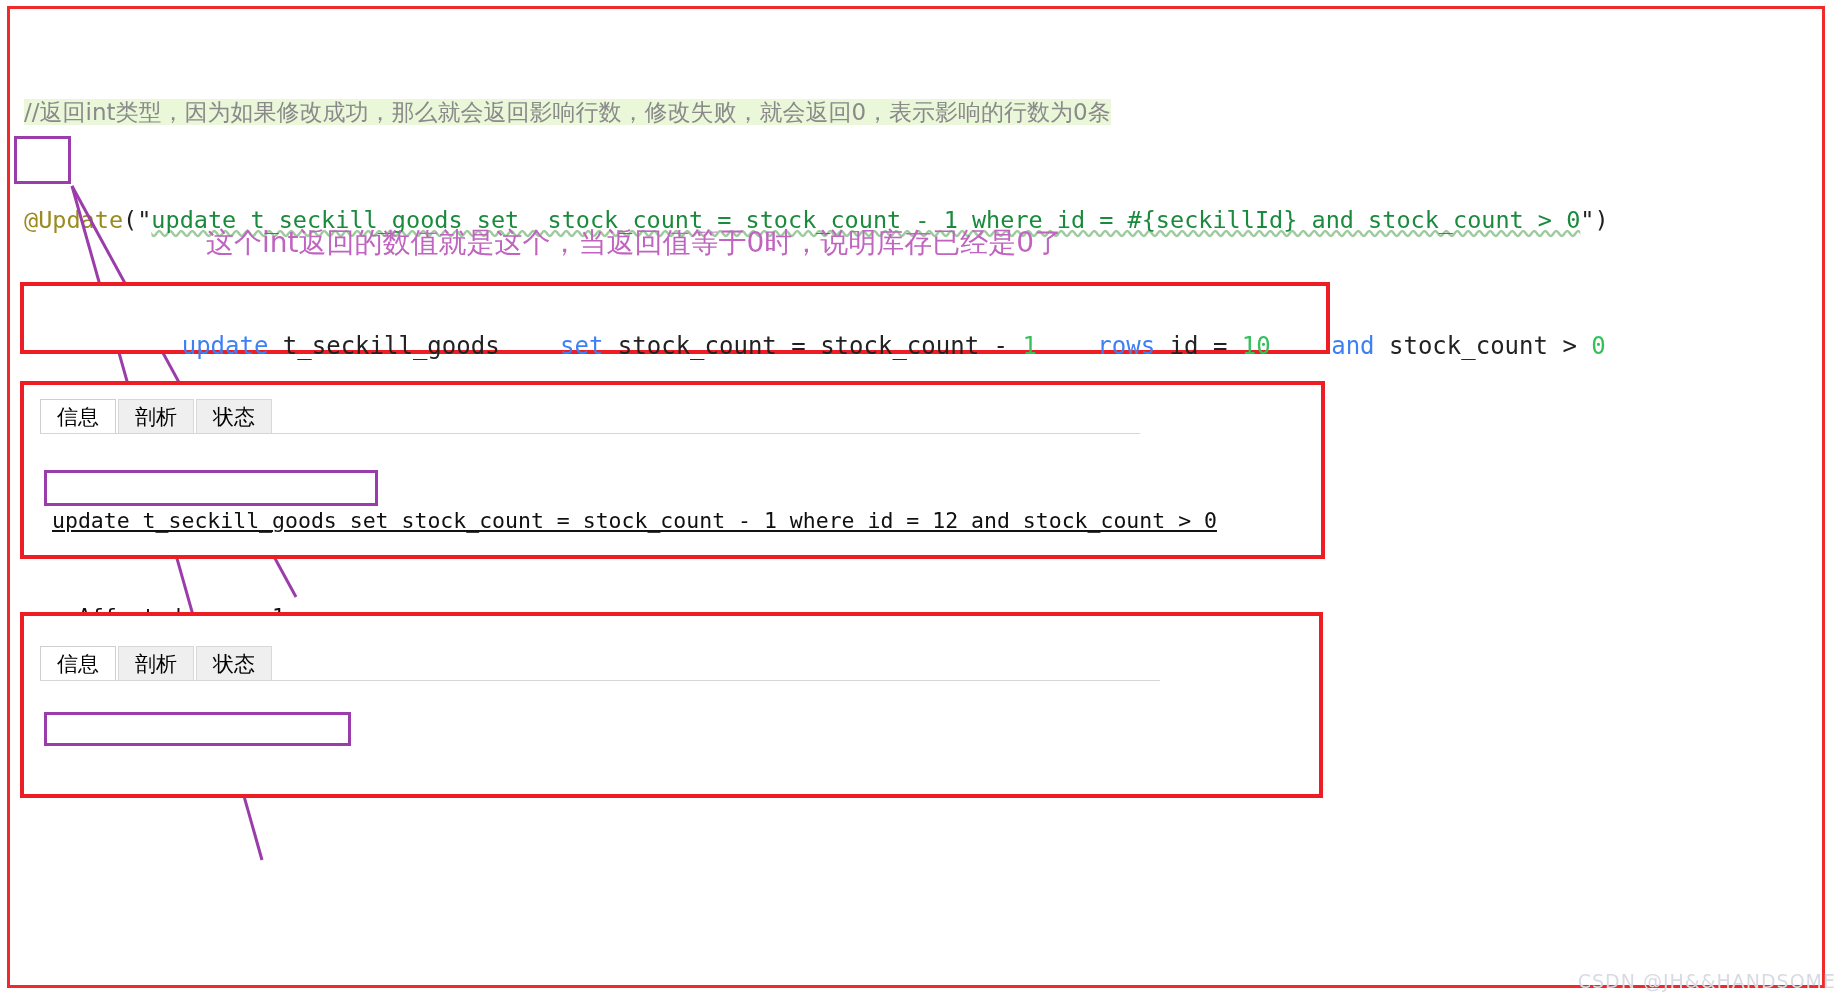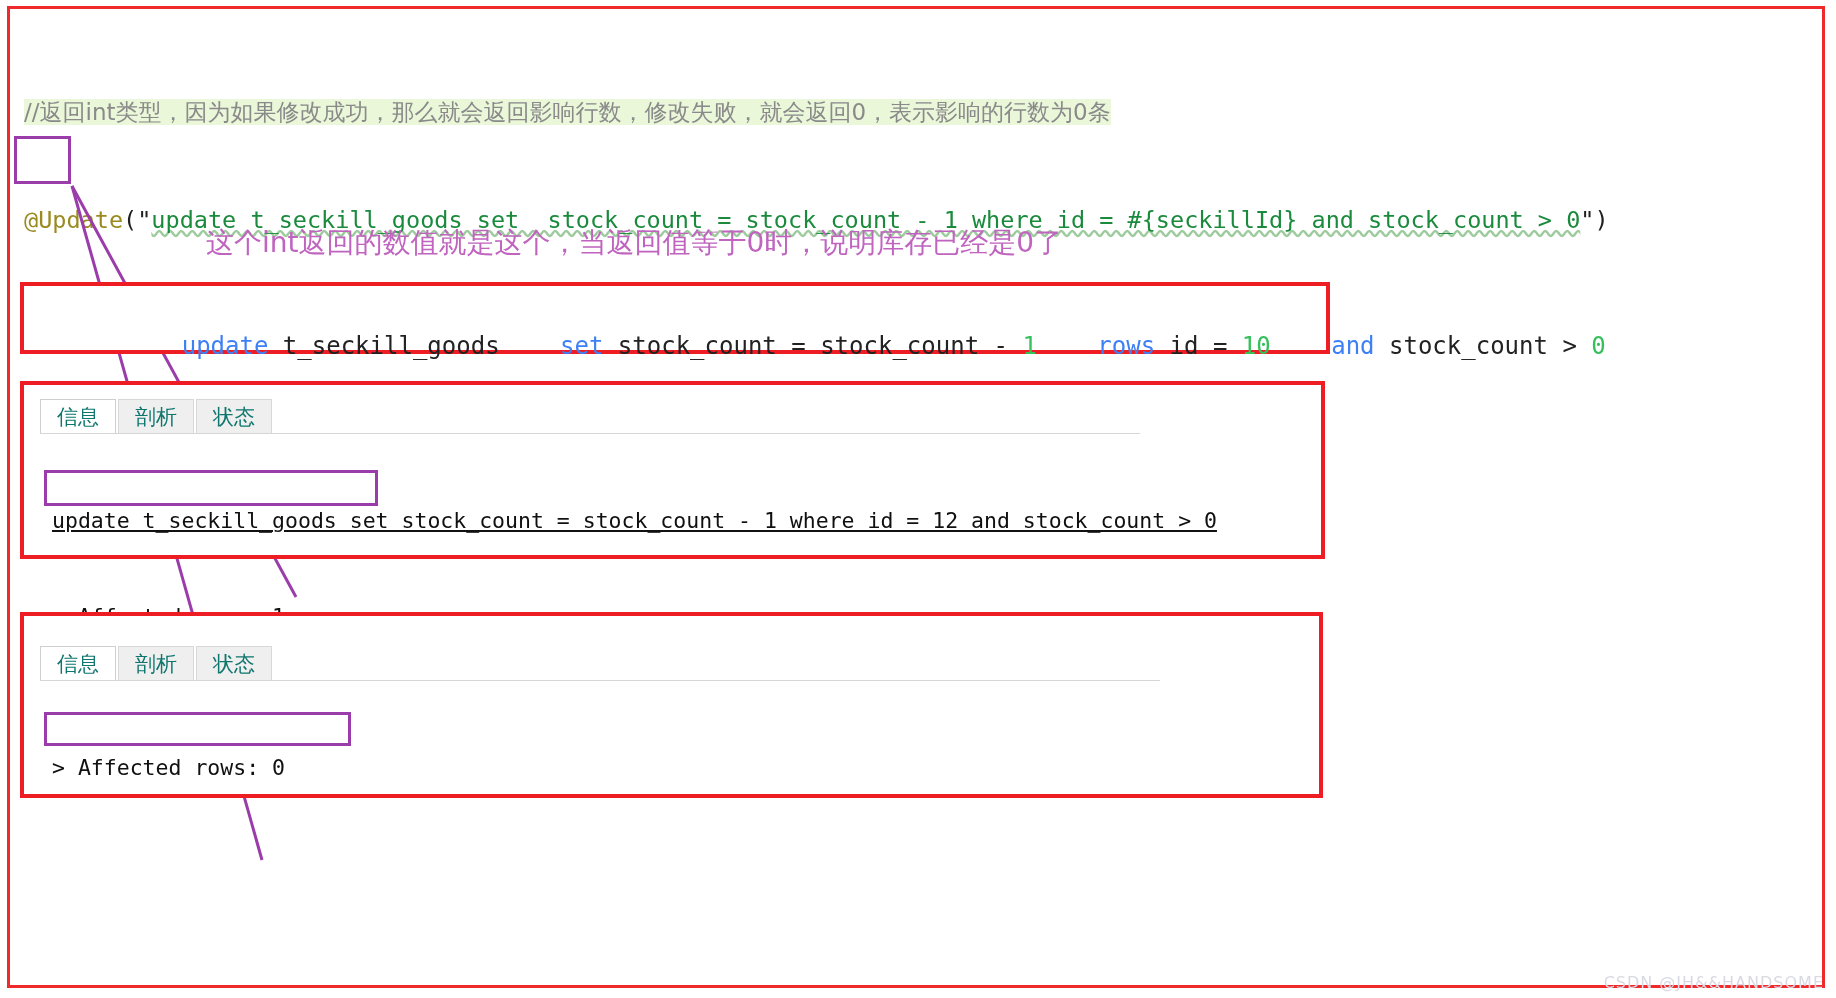--- a/index.html
+++ b/index.html
@@ -121,21 +121,21 @@
     position: absolute;
     left: 16px;
     top: 14px;
     display: flex;
     align-items: flex-end;
     height: 34px;
   }
   .tab {
     font-family: "DejaVu Sans", "Liberation Sans", sans-serif;
     font-size: 21px;
-    color: #0f766e;
+    color: #000000;
     padding: 5px 16px 4px 16px;
     background: #efefef;
     border: 1px solid #d8d8d8;
     border-bottom: none;
     margin-right: 2px;
     line-height: 24px;
   }
   .tab.active {
     background: #ffffff;
     border-color: #cfcfcf;
@@ -168,25 +168,25 @@
     position: absolute;
     border: 3px solid #9b3cab;
     box-sizing: border-box;
   }
   .hl-affected1 { left: 44px; top: 470px; width: 334px; height: 36px; }
   .hl-affected2 { left: 44px; top: 712px; width: 307px; height: 34px; }
 
   
   .watermark {
     position: absolute;
-    right: 12px;
+    right: 0;
     bottom: 6px;
     color: #d9d9e4;
     font-family: "DejaVu Sans", "Liberation Sans", sans-serif;
-    font-size: 16px;
+    font-size: 19px;
     letter-spacing: 1px;
     white-space: nowrap;
   }
 </style>
 </head>
 <body>
 
 <div id="page">
 
   <div class="outer-frame"></div>
@@ -230,20 +230,19 @@
   <div class="hl-box hl-affected1"></div>
 
   <div class="red-panel panel-res2">
     <div class="tabs" style="top:30px;">
       <div class="tab active">信息</div>
       <div class="tab">剖析</div>
       <div class="tab">状态</div>
     </div>
     <div class="tab-underline" style="top:64px;width:1120px;"></div>
     <div class="res-lines" style="top:72px;">
-      <div>&gt; Affected rows: 0</div>
     </div>
   </div>
   <div class="hl-box hl-affected2"></div>
 
   <div class="watermark">CSDN @JH&amp;&amp;HANDSOME</div>
 
 </div>
 
 </body></html>

